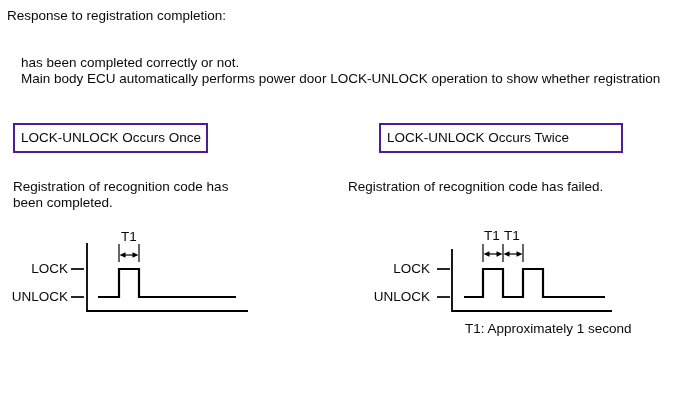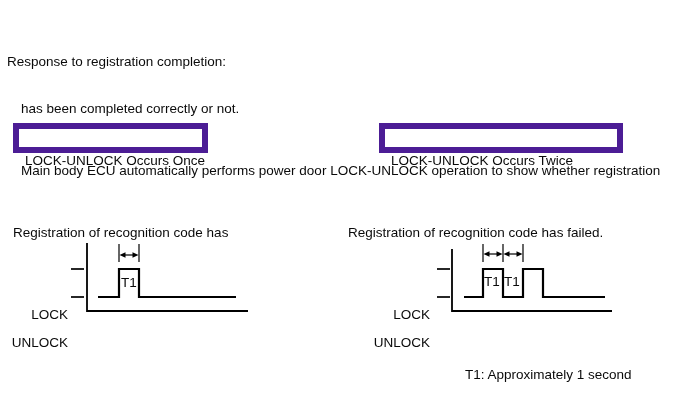--- a/index.html
+++ b/index.html
@@ -2,25 +2,25 @@
 <html><head>
 <meta charset="utf-8">
 <style>
   html, body { margin:0; padding:0; }
   body {
     width:684px; height:406px; position:relative; overflow:hidden;
     background:#ffffff; color:#0a0a0a;
     font-family:"Liberation Sans", sans-serif;
   }
   .abs { position:absolute; white-space:nowrap; }
-  .txt { font-size:13.5px; line-height:16px; color:#0a0a0a;margin-top:46px; }
+  .txt { font-size:13.5px; line-height:16px; color:#0a0a0a; }
   .page-title { left:7px; top:8px; }
   .descr { left:21px; top:55px; }
   .heading-box {
-    box-sizing:border-box; height:30px; border:6px solid #4c1d95;
+    box-sizing:border-box; height:30px; border:2px solid #4c1d95;
     display:flex; align-items:center; padding-left:6px;
     background:#fff;
   }
   .box-left  { left:13px;  top:123px; width:195px; }
   .box-right { left:379px; top:123px; width:244px; }
   .cap-left  { left:13px;  top:179px; }
   .cap-right { left:348px; top:179px; }
   .sig-label { width:62px; text-align:right; }
   .t1-label  { width:22px; text-align:center; }
   .t1-note   { left:465px; top:321px;text-align:right; }
@@ -47,20 +47,21 @@
 <div class="abs heading-box box-left">
   <span class="txt">LOCK-UNLOCK Occurs Once</span>
 </div>
 
 <div class="abs heading-box box-right">
   <span class="txt">LOCK-UNLOCK Occurs Twice</span>
 </div>
 
 <div class="abs cap-left">
   <div class="txt">Registration of recognition code has</div>
+  <div class="txt">been completed.</div>
 </div>
 
 <div class="abs cap-right">
   <div class="txt">Registration of recognition code has failed.</div>
 </div>
 
 <svg class="overlay" width="684" height="406" viewBox="0 0 684 406">
 
   <g>
     <path class="axis" d="M87 243 V311 H248"></path>

